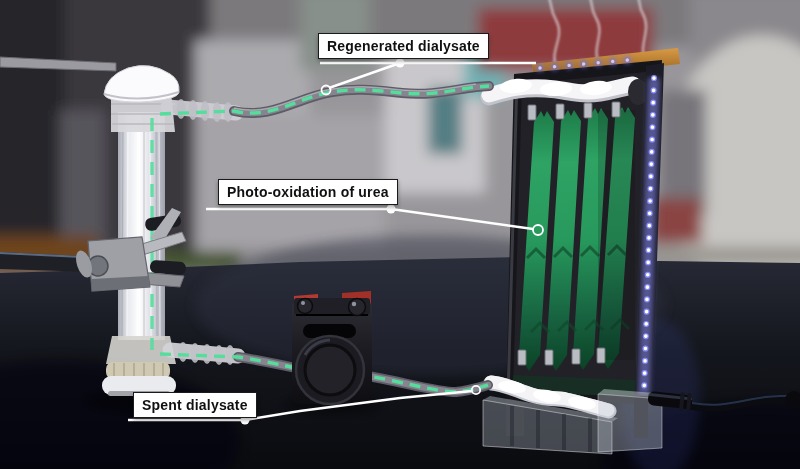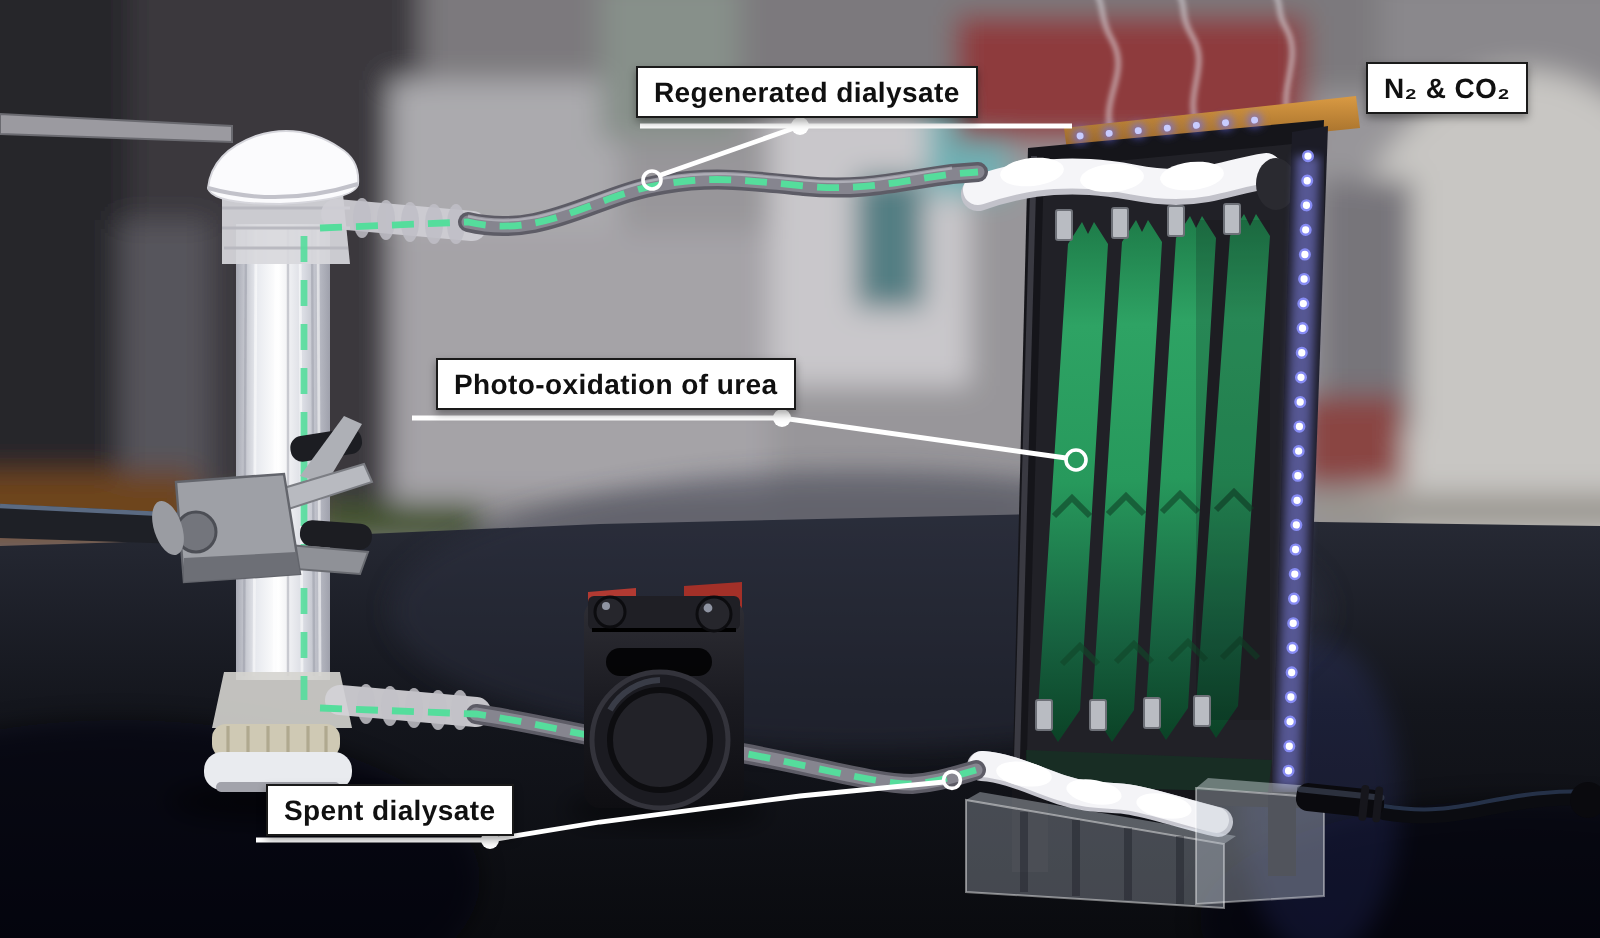--- a/index.html
+++ b/index.html
@@ -302,17 +302,16 @@
     </g>
     <g>
       <path d="M128,420 L245,420 L300,411 L400,398 L472,391"></path>
       <circle cx="245" cy="420" r="4.5" style="fill:var(--leader-line,#ffffff)" stroke="none"></circle>
       <circle cx="476" cy="390" r="4.2" stroke-width="1.8"></circle>
     </g>
   </g>
 </svg>
 
 <div class="label" style="left:318px;top:33px;">Regenerated dialysate</div>
-<div class="label" style="left:683px;top:31px;">N₂ &amp; CO₂</div>
 <div class="label" style="left:133px;top:392px;">Spent dialysate</div>
 <div class="label" style="left:218px;top:179px;">Photo-oxidation of urea</div>
 
 </div>
 
 </body></html>

